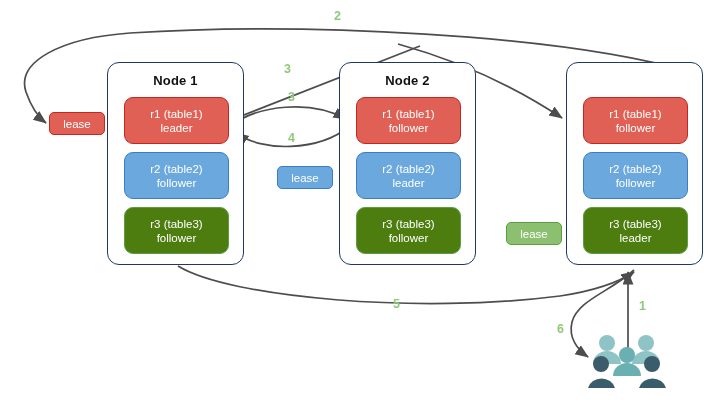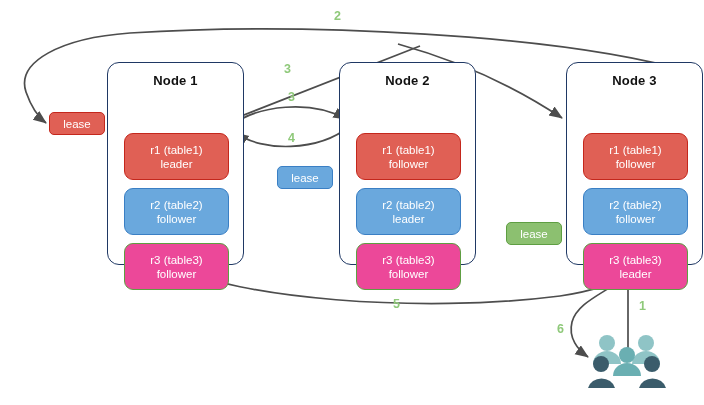--- a/index.html
+++ b/index.html
@@ -49,25 +49,24 @@
     box-sizing: border-box;
     border-radius: 9px;
     display: flex;
     flex-direction: column;
     align-items: center;
     justify-content: center;
     color: #ffffff;
     font-size: 11.5px;
     line-height: 14px;
     text-align: center;
-    margin-top: 36px;
   }
   .replica.red   { background: #e06055; border: 1.8px solid #c4271c; }
   .replica.blue  { background: #6aa8dd; border: 1.8px solid #3a7fc4; align-items: center; }
-  .replica.green { background: #ec4899; border: 1.8px solid #5e9e42; }
+  .replica.green { background: #4d7c0f; border: 1.8px solid #5e9e42; }
 
   .lease-chip {
     position: absolute;
     box-sizing: border-box;
     border-radius: 5px;
     display: flex;
     align-items: center;
     justify-content: center;
     color: #ffffff;
     font-size: 11.5px;
@@ -145,21 +144,20 @@
       <span>r2 (table2)</span>
       <span>leader</span>
     </div>
     <div class="replica green" style="left:16px; top:144px; width:105px; height:47px;">
       <span>r3 (table3)</span>
       <span>follower</span>
     </div>
   </div>
 
   <div class="node-card" style="left:566px; top:62px; width:137px; height:203px;">
-    <div class="node-title">Node 3</div>
     <div class="replica red" style="left:16px; top:34px; width:105px; height:47px;">
       <span>r1 (table1)</span>
       <span>follower</span>
     </div>
     <div class="replica blue" style="left:16px; top:89px; width:105px; height:47px;">
       <span>r2 (table2)</span>
       <span>follower</span>
     </div>
     <div class="replica green" style="left:16px; top:144px; width:105px; height:47px;">
       <span>r3 (table3)</span>

